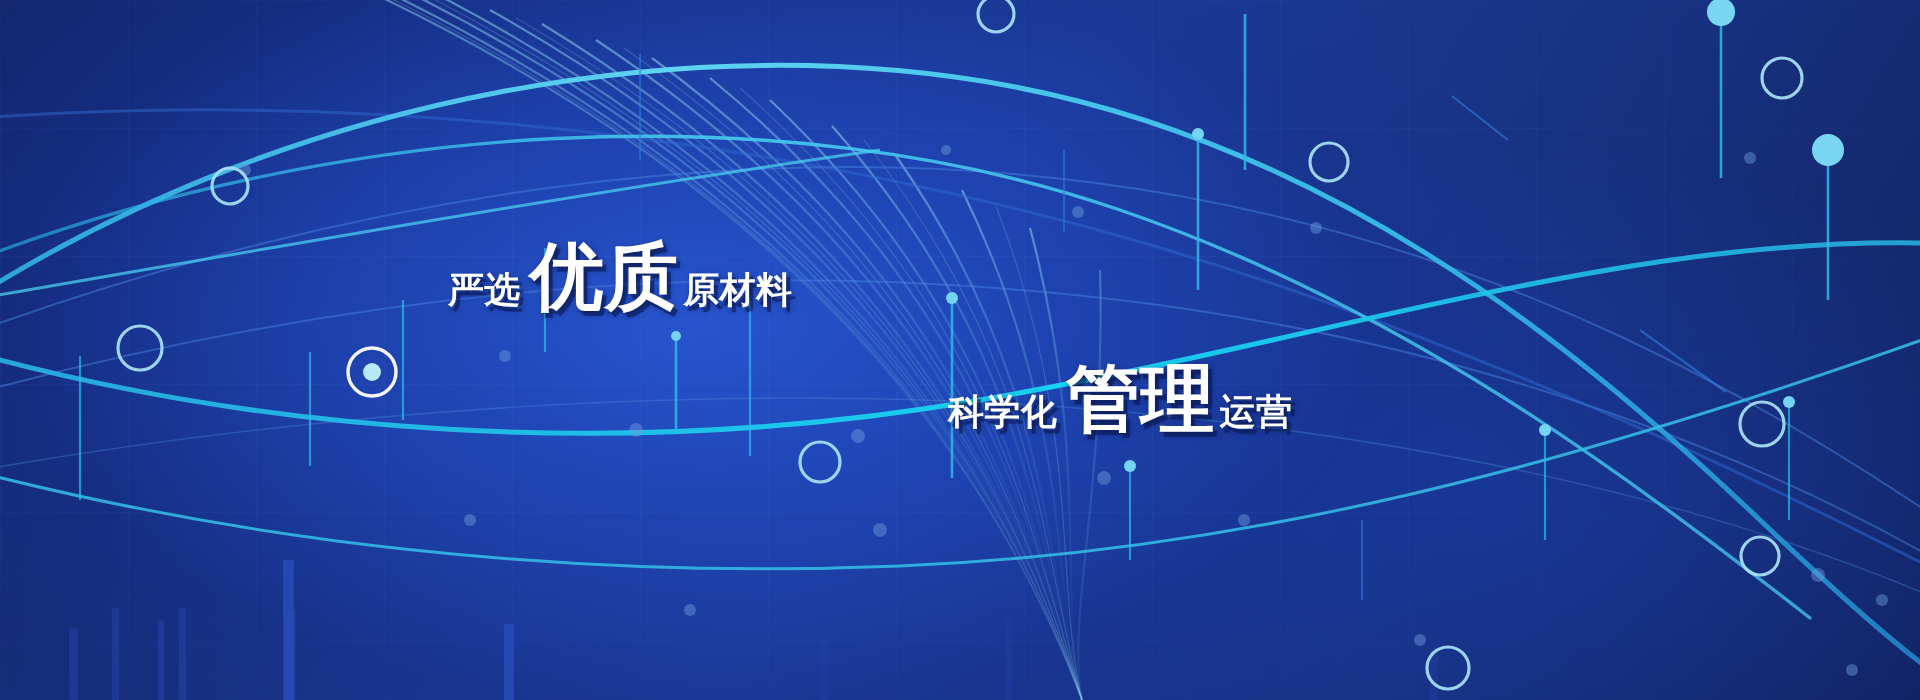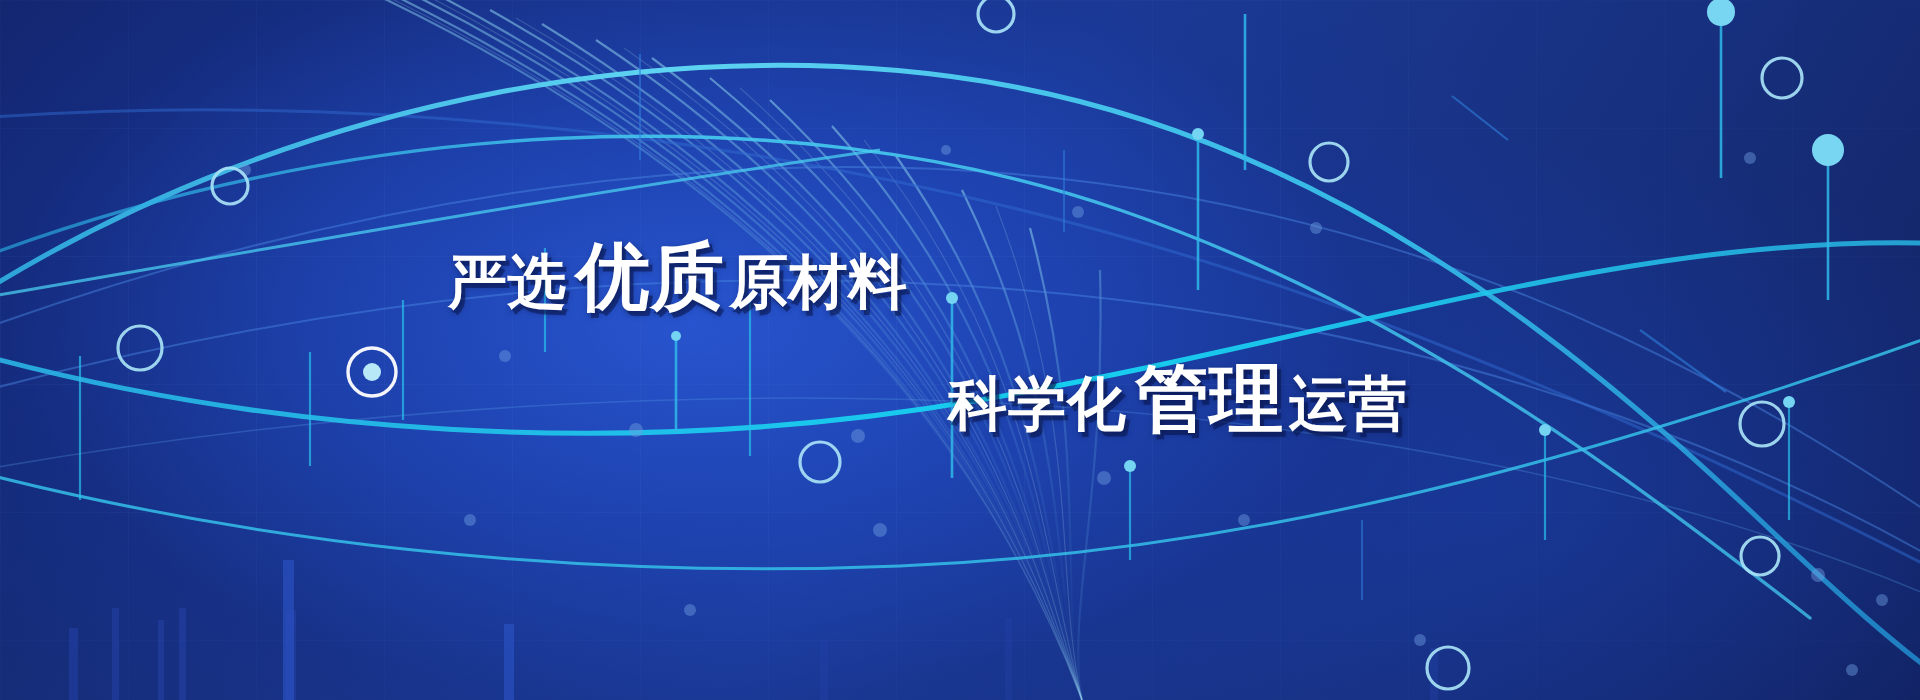--- a/index.html
+++ b/index.html
@@ -41,21 +41,21 @@
   .line{
     position:absolute;
     white-space:nowrap;
     color:#ffffff;
     font-weight:700;
     letter-spacing:.02em;
     text-shadow:
        4px 5px 0 rgba(9,22,78,0.55),
        2px 3px 6px rgba(6,16,60,0.55);
   }
-  .line .sm{font-size:59px;line-height:1;}
+  .line .sm{font-size:36px;line-height:1;}
   .line .lg{font-size:74px;line-height:1;}
   #line1{left:448px; top:240px;}
   #line2{left:925px; top:362px;margin-left:23px;}
   .line span{vertical-align:baseline;}
   .line .sm{margin-right:4px;}
   .line .lg{margin:0 5px;}
 </style>
 </head>
 <body>
 

